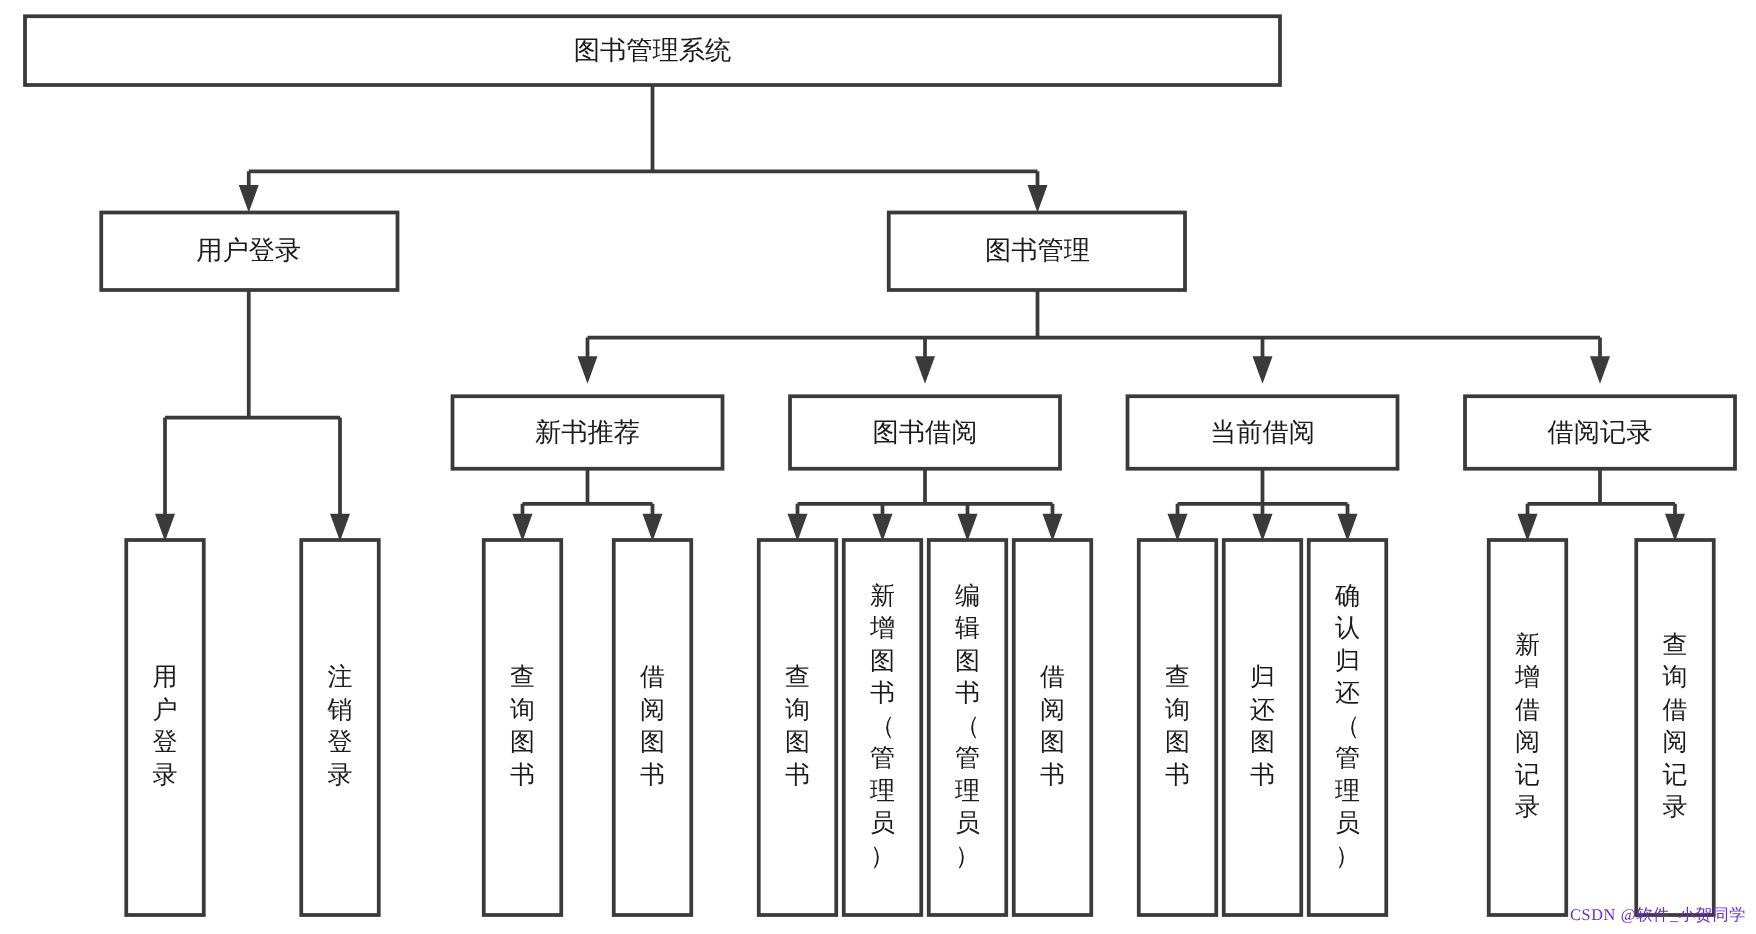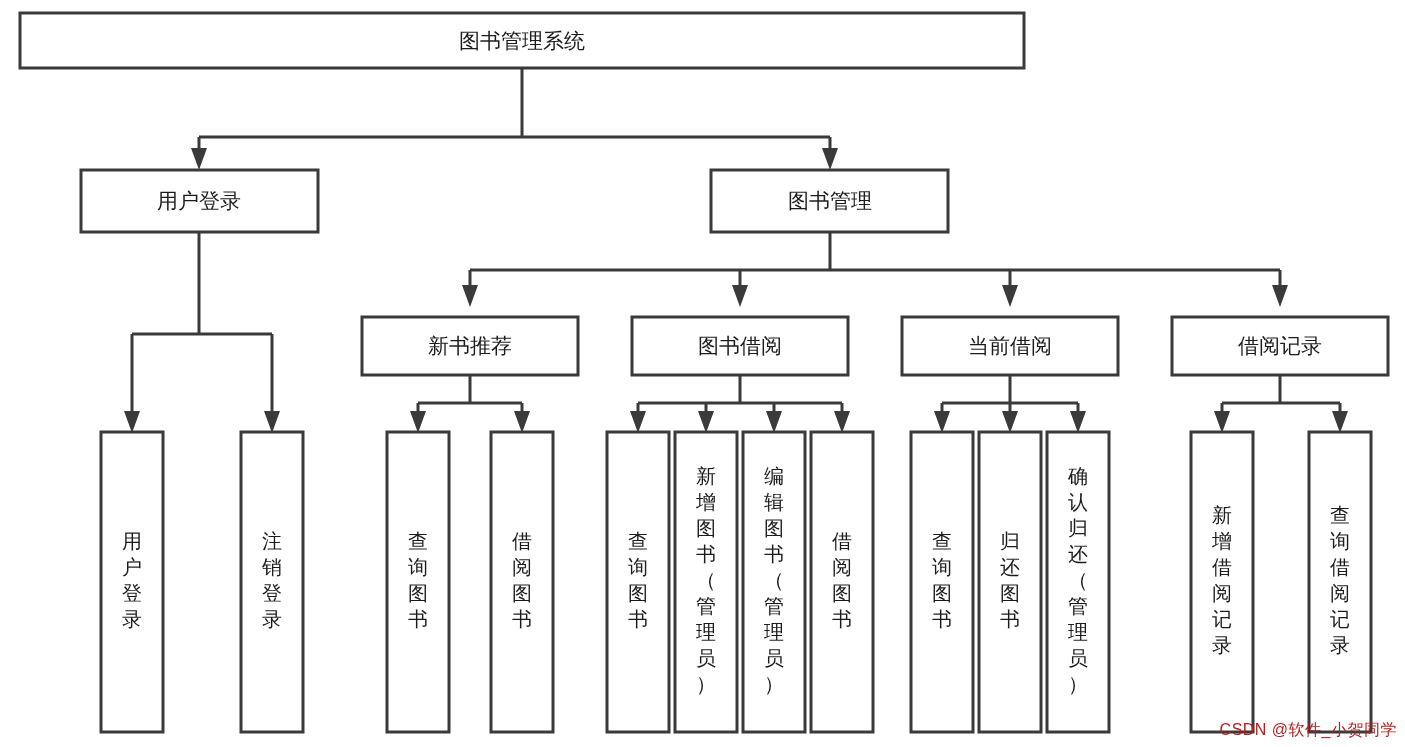--- a/index.html
+++ b/index.html
@@ -45,23 +45,23 @@
   .label-h {
     font-size: 21px;
   }
   .label-v {
     font-size: 20px;
   }
   .watermark {
     position: absolute;
     right: 8px;
     bottom: 6px;
-    font-family: Liberation Sans, sans-serif;
-    font-size: 16px;
-    color: #b91c1c;
+    font-family: Liberation Serif, serif;
+    font-size: 13px;
+    color: #6d28d9;
     white-space: nowrap;
     letter-spacing: 0.5px;
     user-select: none;
   }
 </style>
 </head>
 <body>
 
 <svg id="chart-root" viewBox="0 0 1405 747" xmlns="http://www.w3.org/2000/svg">
 

